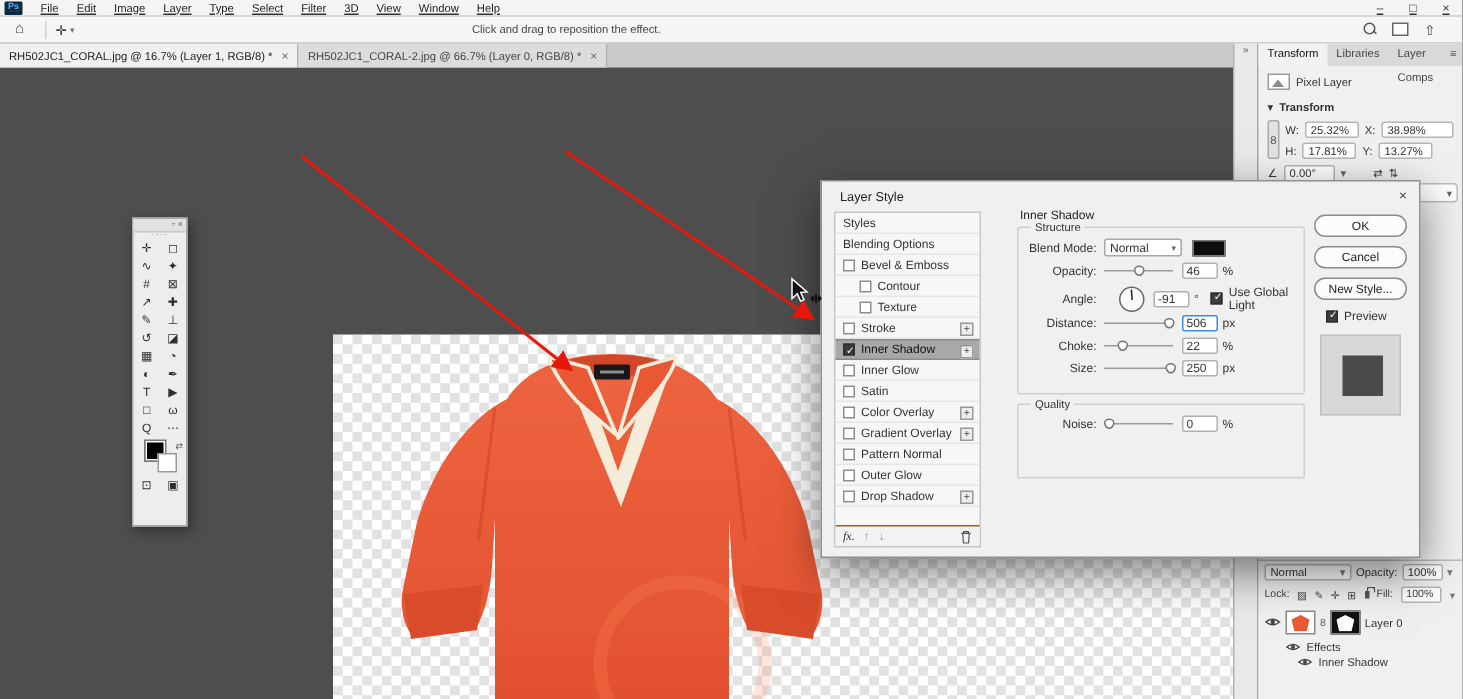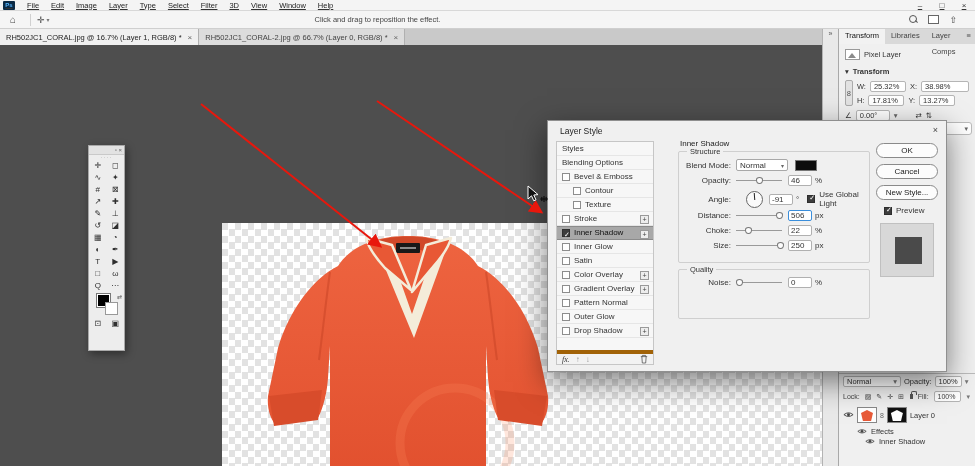--- a/index.html
+++ b/index.html
@@ -90,21 +90,21 @@
   .dlg-title { position:absolute; left:12px; top:5px; font-size:8.5px; color:#222; }
   .dlg-close { position:absolute; right:8px; top:4px; font-size:9px; color:#444; }
   .dlg-list { position:absolute; left:8px; top:20px; width:98px; height:224px; background:#f7f7f7; border:1px solid #c6c6c6; }
   .sitem { position:relative; height:14px; line-height:14px; border-bottom:1px solid #e6e6e6; padding-left:5px; color:#333; display:flex; align-items:center; gap:4px; }
   .sitem.ind { padding-left:16px; }
   .sitem.sel { background:#a8a8a8; border-top:1px solid #8b8b8b; border-bottom:1px solid #8b8b8b; color:#101010; }
   .cb { width:8px; height:8px; background:#fff; border:1px solid #8d8d8d; flex:none; position:relative; }
   .cb.on { background:#3d3d3d; border-color:#2e2e2e; }
   .cb.on::after { content:"✓"; position:absolute; left:1px; top:-2px; color:#fff; font-size:7px; }
   .plusbox { position:absolute; right:4px; top:2.5px; width:9px; height:9px; background:#ededed; border:1px solid #9a9a9a; text-align:center; line-height:8px; font-size:7px; color:#444; }
-  .list-foot { position:absolute; left:0; bottom:0; width:100%; height:14px; border-top:4px solid #a16207; display:flex; align-items:center; gap:6px; padding:0 5px; background:#f2f2f2; }
+  .list-foot { position:absolute; left:0; bottom:0; width:100%; height:14px; border-top:1px solid #a16207; display:flex; align-items:center; gap:6px; padding:0 5px; background:#f2f2f2; }
   .list-foot .fx { font-style:italic; font-family:"Liberation Serif", serif; color:#333; }
   .list-foot .mv { color:#999; }
   .list-foot svg { margin-left:auto; }
 
   .dlg-mid { position:absolute; left:130px; top:18px; width:192px; height:226px; }
   .mid-head { font-size:8px; color:#222; margin:0 0 3px 2px; }
   .grp { position:relative; border:1px solid #cfcfcf; border-radius:2px; padding:7px 6px 4px 6px; margin-bottom:6px; }
   .grp-leg { position:absolute; left:8px; top:-5px; background:#f0f0f0; padding:0 3px; font-size:7.5px; color:#333; }
   .frow { display:flex; align-items:center; margin-bottom:4px; }
   .flab { width:46px; text-align:right; margin-right:5px; color:#333; flex:none; }

